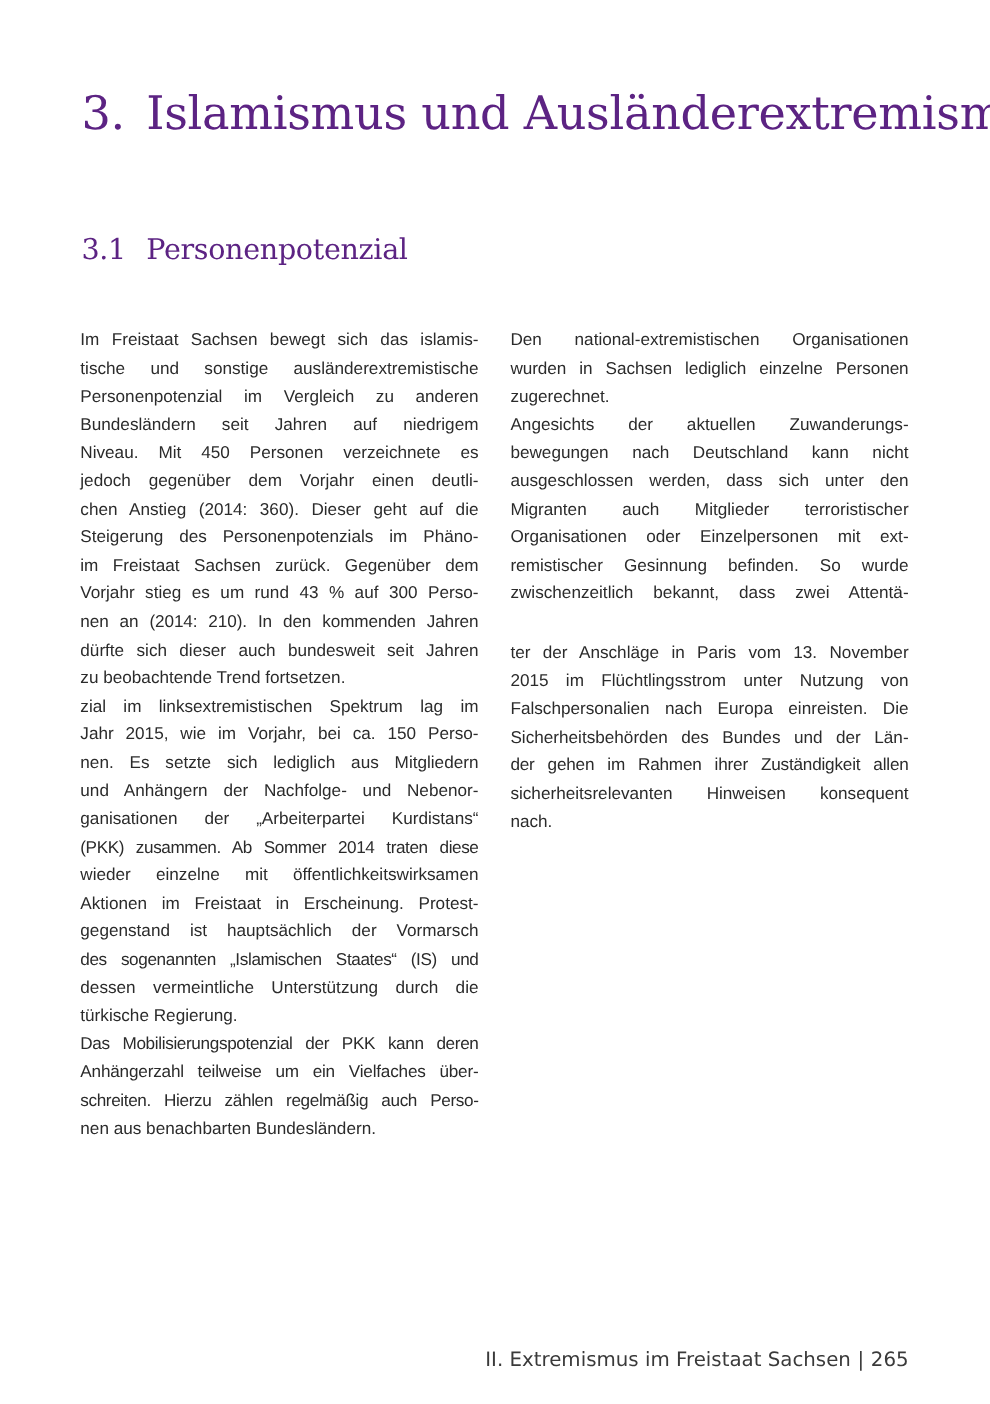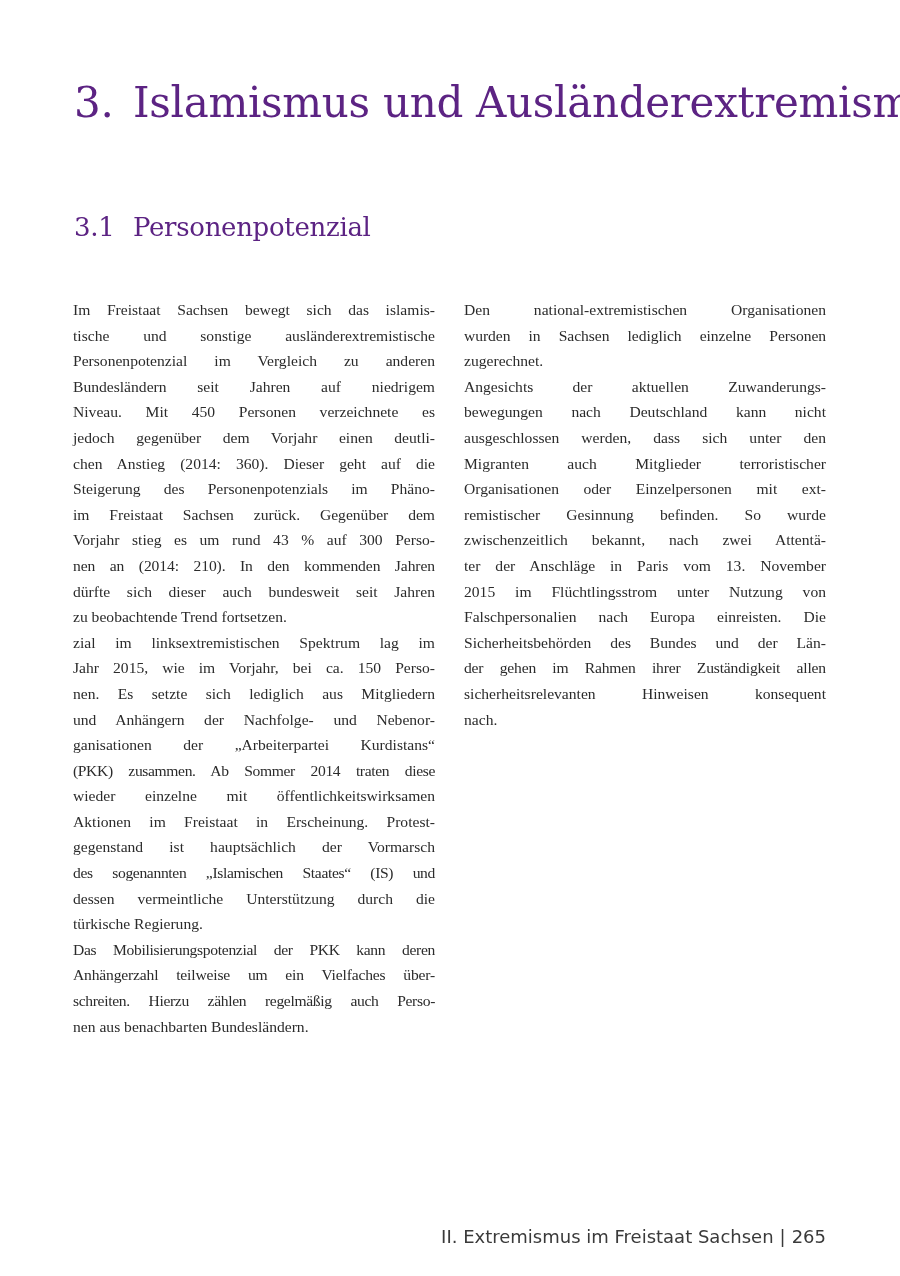--- a/index.html
+++ b/index.html
@@ -14,21 +14,21 @@
     .h1 .num { display: inline-block; width: 59px; }
     .h2 {
       position: absolute; left: 74px; top: 212px;
       font-family: "DejaVu Serif", "Liberation Serif", serif;
       font-size: 26px; color: #5c2383; font-weight: normal;
       white-space: nowrap; letter-spacing: -0.3px;
     }
     .h2 .num { display: inline-block; width: 59px; }
     .col {
       position: absolute; top: 297px; width: 362px;
-      font-family: Liberation Serif, serif;
+      font-family: Liberation Sans, sans-serif;
       font-size: 15.6px; line-height: 25.6px; color: #2b2b2b;
       text-align: justify; hyphens: manual;
     }
     .col-left { left: 73px; }
     .col-right { left: 464px; }
     .col p { margin: 0; }
     .line { display: block; text-align: justify; text-align-last: justify; white-space: nowrap; height: 25.6px; }
     .line.last { text-align-last: left; }
     .footer {
       position: absolute; right: 74px; top: 1226px;
@@ -93,22 +93,22 @@
         <span class="line" style="white-space: nowrap; display: block; letter-spacing: -0.0666667px;">wurden in Sachsen lediglich einzelne Personen</span>
         <span class="line last">zugerechnet.</span>
       </p>
       <p>
         <span class="line" style="white-space: nowrap; display: block; word-spacing: 14px;">Angesichts der aktuellen Zuwanderungs-</span>
         <span class="line" style="white-space: nowrap; display: block; word-spacing: 7.25px;">bewegungen nach Deutschland kann nicht</span>
         <span class="line" style="white-space: nowrap; display: block; word-spacing: 2.6px;">ausgeschlossen werden, dass sich unter den</span>
         <span class="line" style="white-space: nowrap; display: block; word-spacing: 14.3333px;">Migranten auch Mitglieder terroristischer</span>
         <span class="line" style="white-space: nowrap; display: block; word-spacing: 3.25px;">Organisationen oder Einzelpersonen mit ext-</span>
         <span class="line" style="white-space: nowrap; display: block; word-spacing: 5.25px;">remistischer Gesinnung befinden. So wurde</span>
-        <span class="line" style="white-space: nowrap; display: block; word-spacing: 3.25px;">zwischenzeitlich bekannt, nach zwei Attentä-</span>
-        <span class="line" style="white-space: nowrap; display: block; word-spacing: 1.14286px;">ter der Anschläge in Paris vom 13. November</span>
+        <span class="line" style="white-space: nowrap; display: block; word-spacing: 3.25px;">zwischenzeitlich bekannt, dass zwei Attentä-</span>
+        <span class="line" style="white-space: nowrap; display: block; word-spacing: 1.14286px; margin-top: 28px;">ter der Anschläge in Paris vom 13. November</span>
         <span class="line" style="white-space: nowrap; display: block; word-spacing: 2.6px;">2015 im Flüchtlingsstrom unter Nutzung von</span>
         <span class="line" style="white-space: nowrap; display: block; word-spacing: 0.5px;">Falschpersonalien nach Europa einreisten. Die</span>
         <span class="line" style="white-space: nowrap; display: block; word-spacing: 0.2px;">Sicherheitsbehörden des Bundes und der Län-</span>
         <span class="line" style="white-space: nowrap; display: block; letter-spacing: -0.177778px;">der gehen im Rahmen ihrer Zuständigkeit allen</span>
         <span class="line" style="white-space: nowrap; display: block; word-spacing: 6px;">sicherheitsrelevanten Hinweisen konsequent</span>
         <span class="line last">nach.</span>
       </p>
     </div>
 
   <div class="footer">

